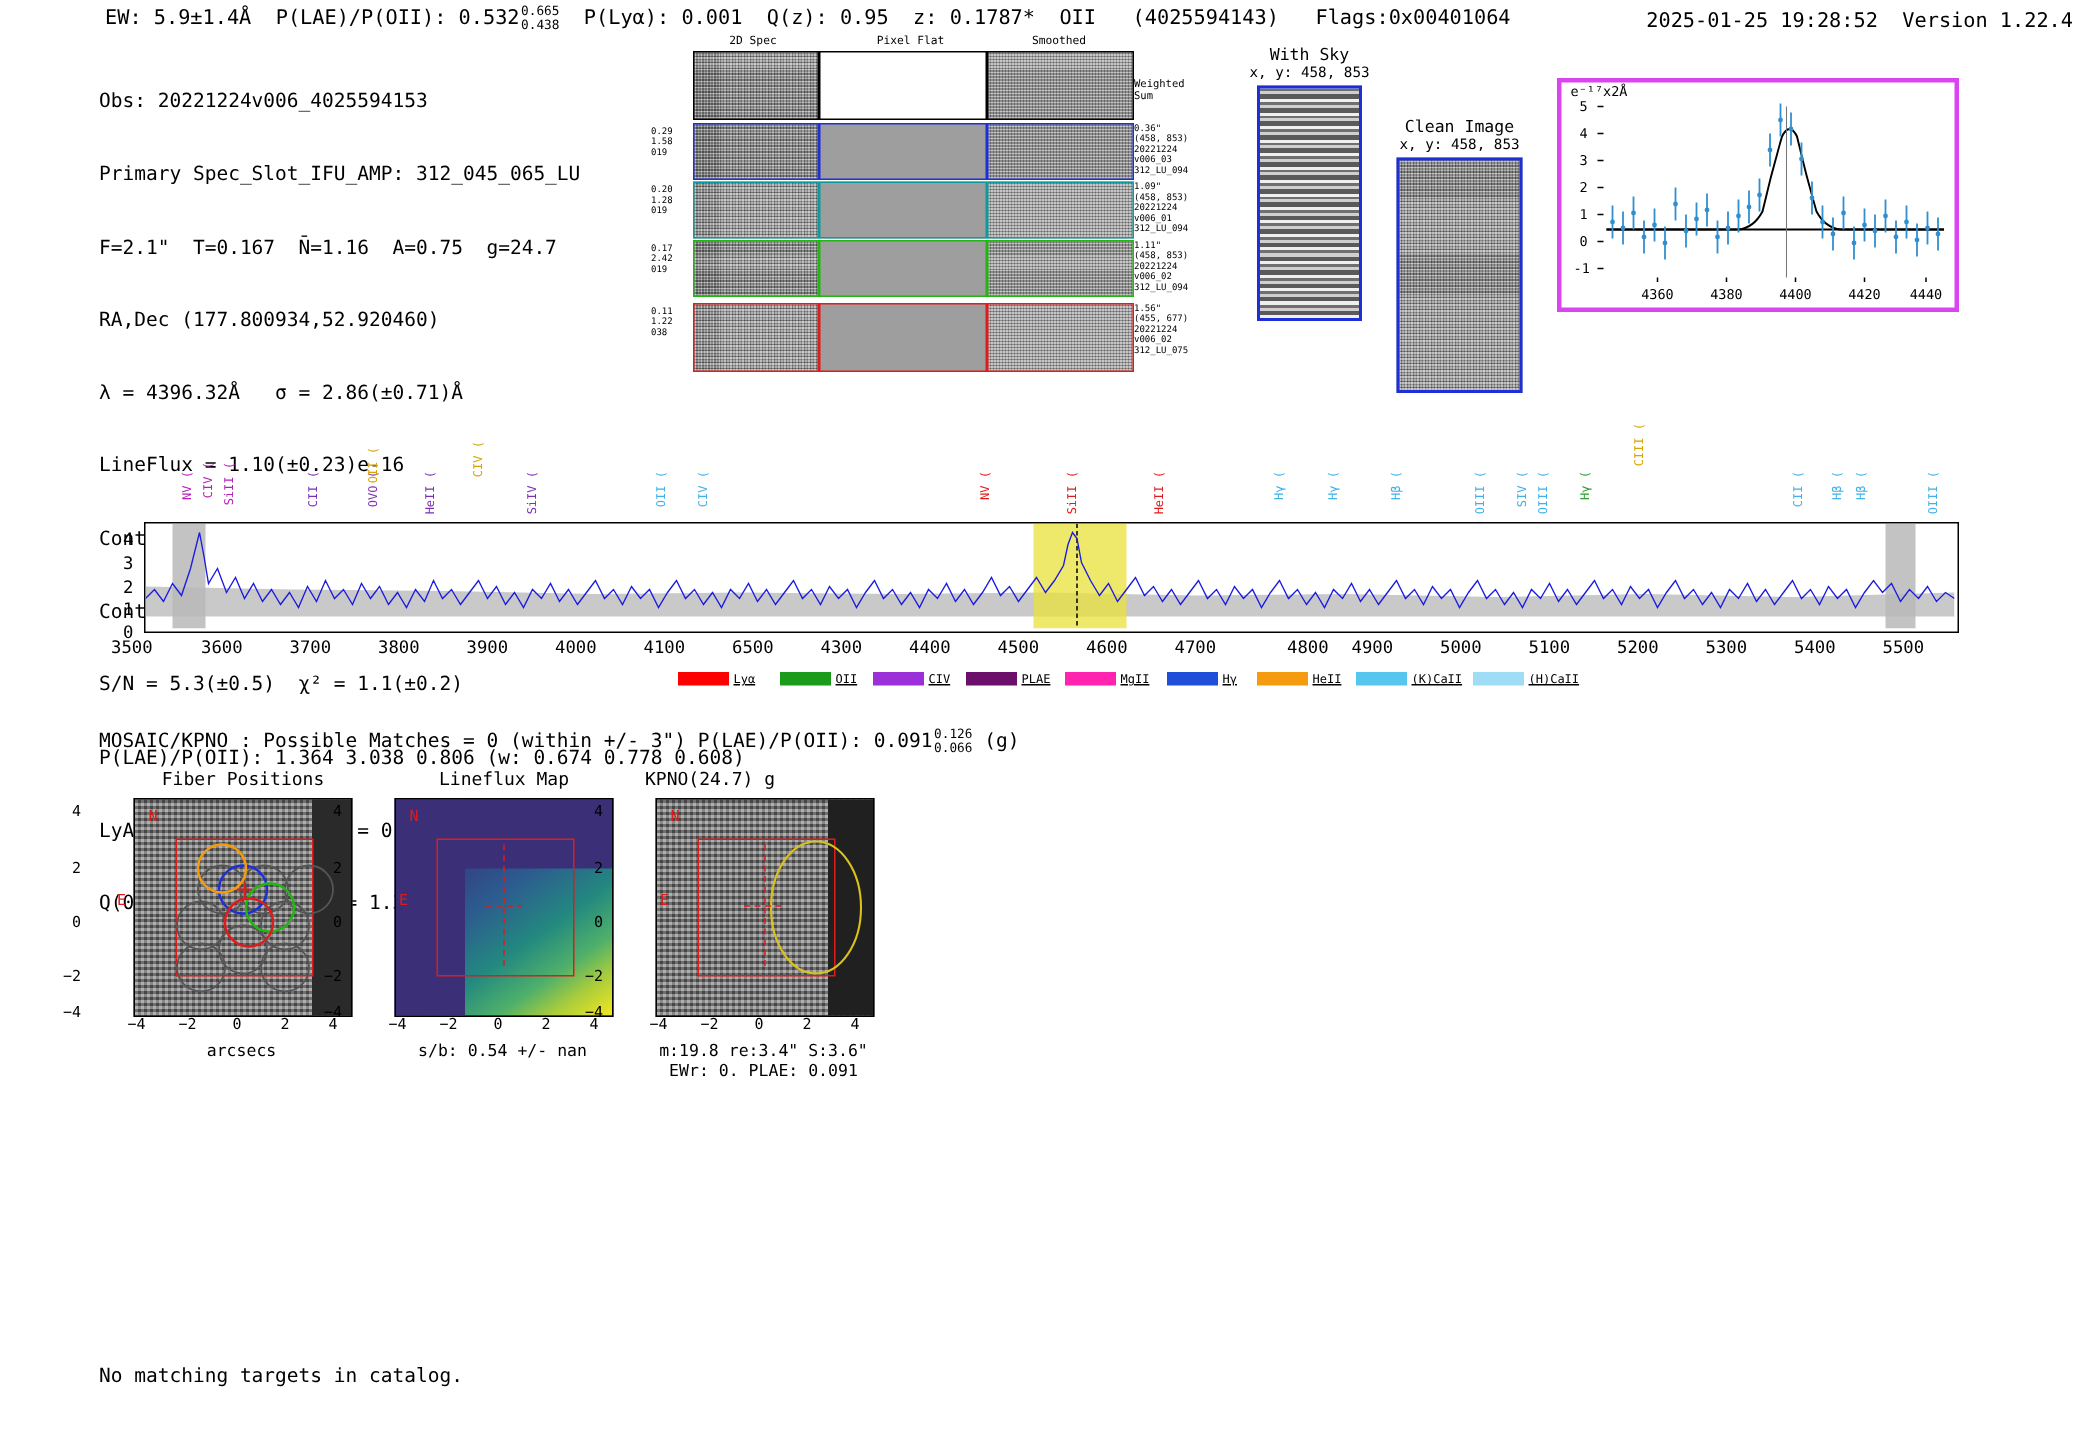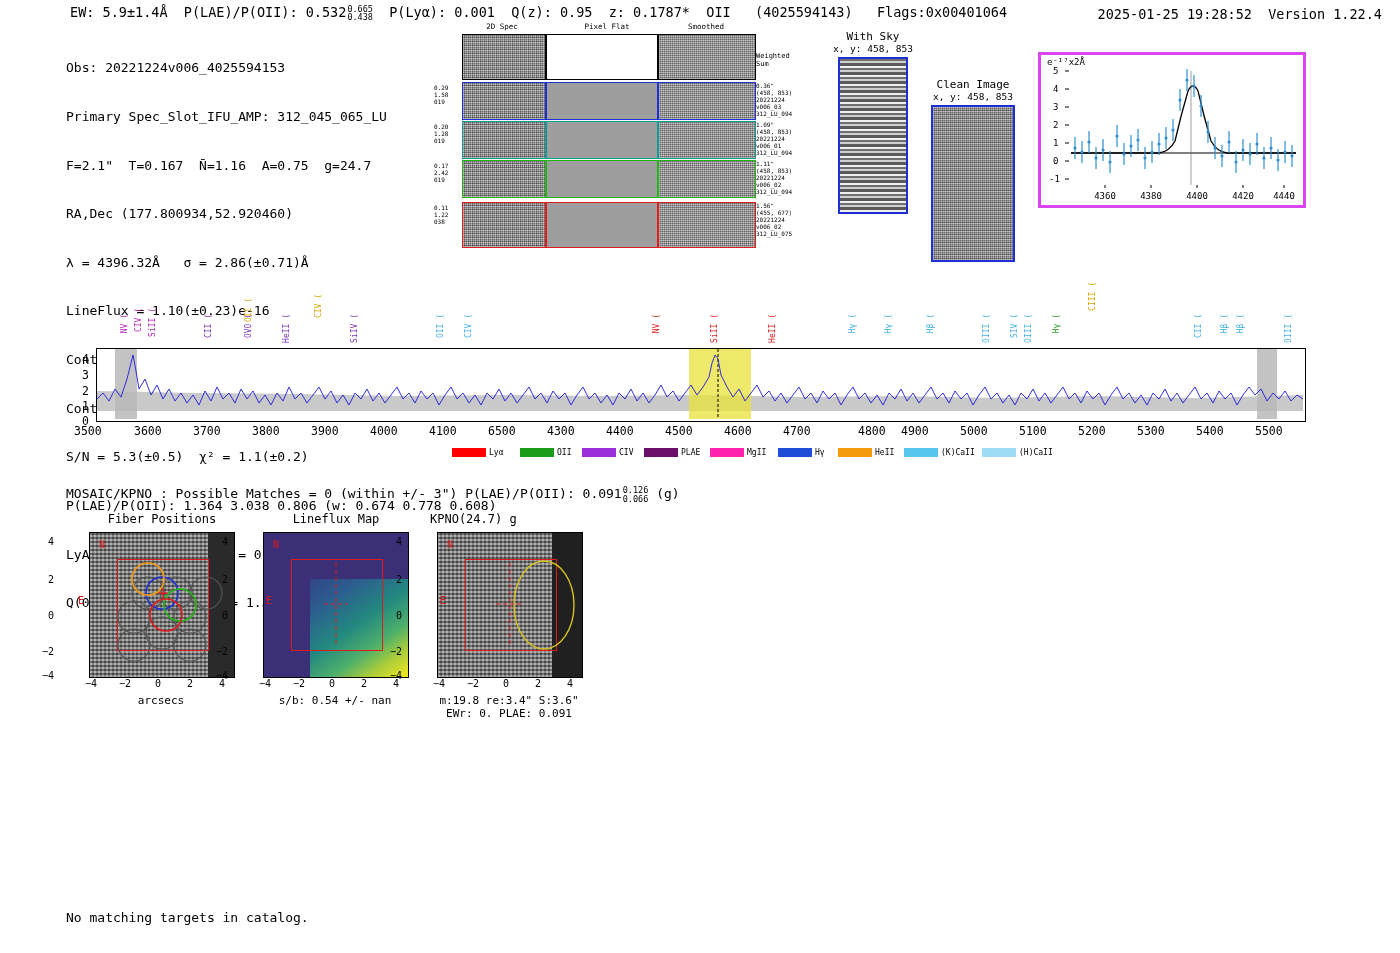--- a/index.html
+++ b/index.html
@@ -37,21 +37,21 @@
      background-color:#9e9e9e;
      background-image:repeating-linear-gradient(0deg,#efefef 0 2px,#5a5a5a 2px 5px,#cfcfcf 5px 7px,#6f6f6f 7px 9px);
   }
   
   #smallplot{left:1038px;top:52px;width:262px;height:150px;border:3px solid #d946ef;background:#fff;}
   
   #mainspec{left:96px;top:348px;width:1208px;height:72px;border:1px solid #000;background:#fff;overflow:hidden;}
   .axisnum{position:absolute;font-size:11.5px;}
   .linelab{position:absolute;font-size:8px;writing-mode:vertical-rl;transform:rotate(180deg);white-space:nowrap;}
   .legendbox{position:absolute;width:34px;height:9px;}
-  .legendtxt{position:absolute;font-size:8px;}
+  .legendtxt{position:absolute;font-size:8px;text-decoration:underline;}
   .tick{position:absolute;font-size:10px;}
   #mosaicline{left:66px;top:486px;font-size:13px;white-space:nowrap;}
   #blanknote{left:66px;top:875px;font-size:13px;line-height:17px;white-space:pre;}
   .redbox{position:absolute;border:1px solid #e01b1b;}
   .imgdark{
      background-color:#787878;
      background-image:
        repeating-linear-gradient(0deg, rgba(255,255,255,.25) 0 2px, rgba(0,0,0,.25) 2px 4px),
        repeating-linear-gradient(90deg, rgba(255,255,255,.22) 0 2px, rgba(0,0,0,.22) 2px 4px);
   }

